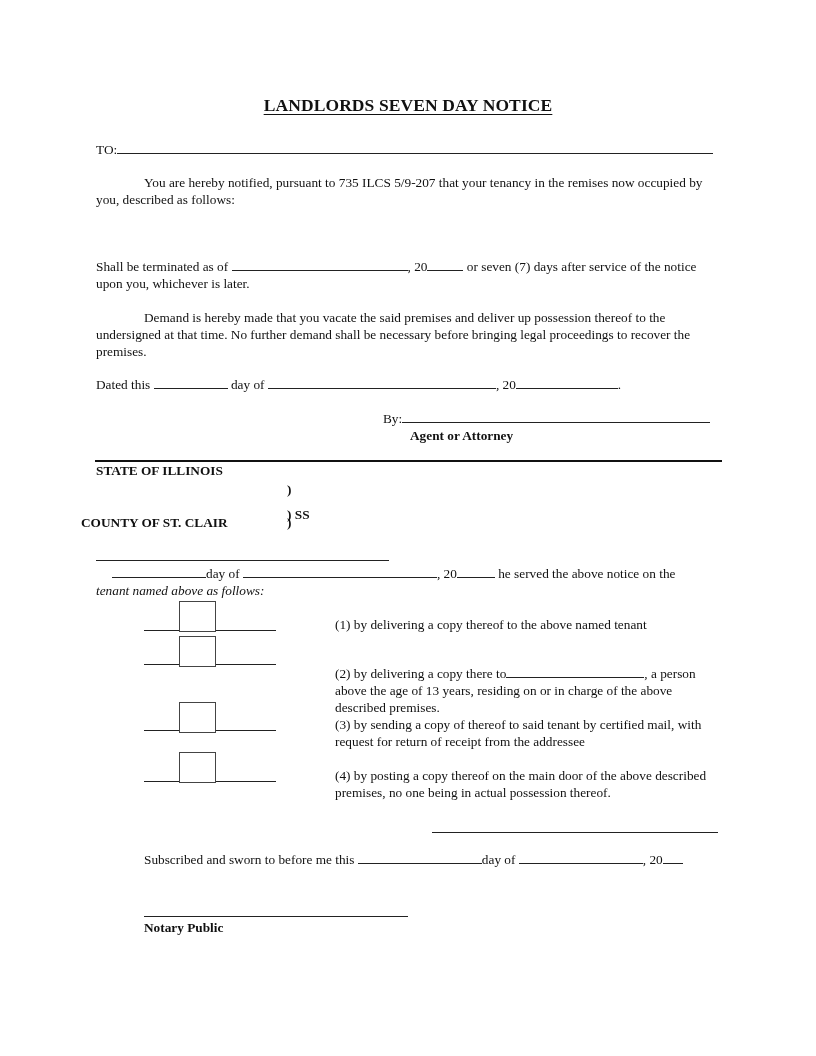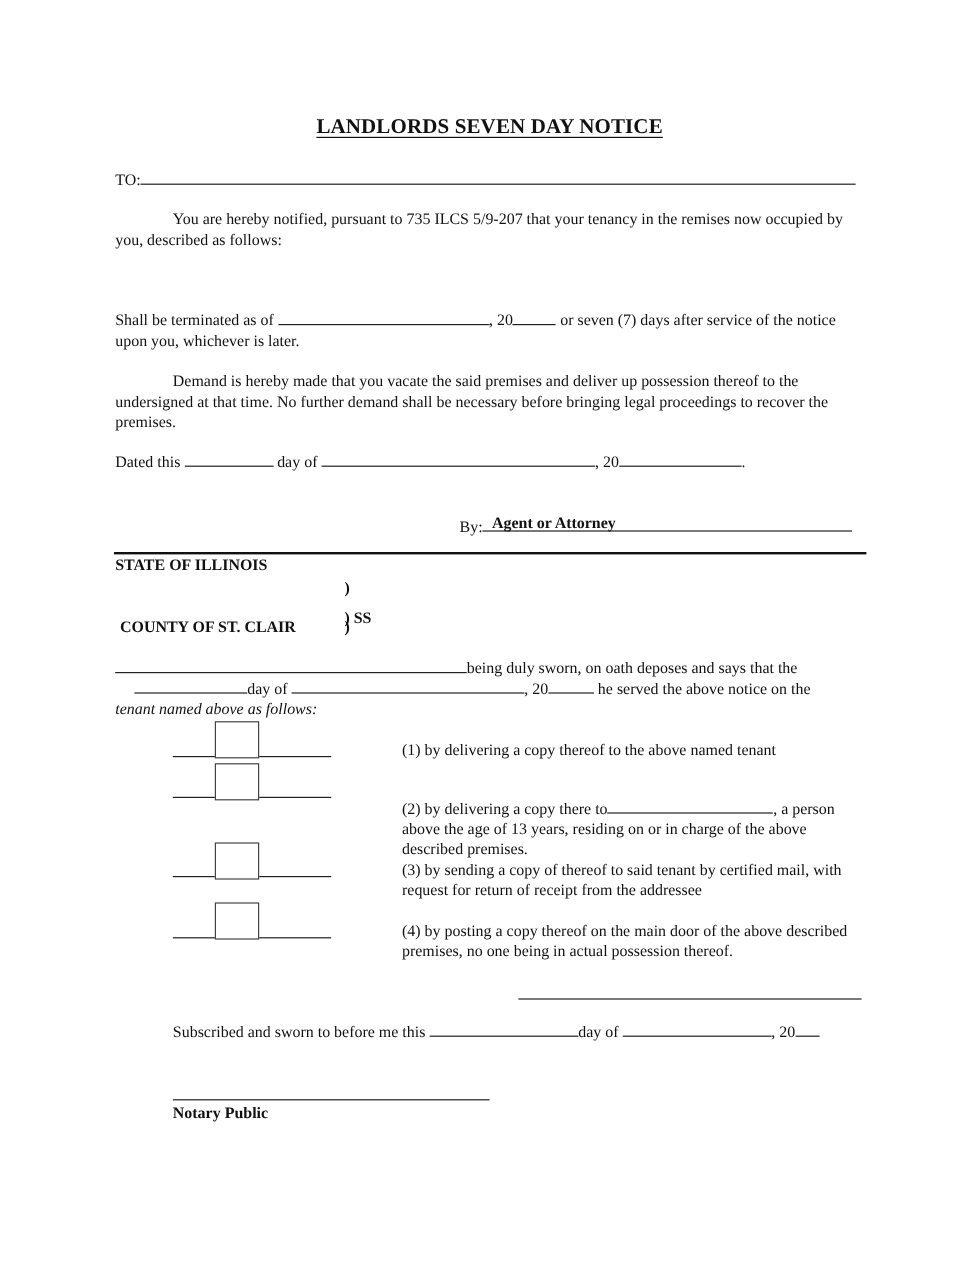--- a/index.html
+++ b/index.html
@@ -94,35 +94,35 @@
 
 <div class="para" style="top:309px; text-indent:48px;">Demand is hereby made that you vacate the said premises and deliver up possession thereof to the undersigned at that time.  No further demand shall be necessary before bringing legal proceedings to recover the premises.</div>
 
 <div class="abs" style="left:96px; top:376px;text-align:center;">
   <span>Dated this</span>
   <span class="blank" style="width:74px;"></span>
   <span>day of</span>
   <span class="blank" style="width:228px;"></span><span>, 20</span><span class="blank" style="width:102px;"></span><span>.</span>
 </div>
 
-<div class="abs" style="left:383px; top:410px;margin-top:20px;">
+<div class="abs" style="left:383px; top:410px;">
   <span>By:</span><span class="blank" style="width:308px;"></span>
 </div>
 <div class="abs bold" style="left:410px; top:427px;">Agent or Attorney</div>
 
 <div class="rule"></div>
 
 <div class="abs bold" style="left:96px; top:462px;text-align:right;">STATE OF ILLINOIS</div>
 <div class="abs bold" style="left:287px; top:481px;">)</div>
 <div class="abs bold" style="left:287px; top:506px;">)  SS</div>
-<div class="abs bold" style="left:100px; top:514px;text-align:right;">COUNTY OF ST. CLAIR</div>
+<div class="abs bold" style="left:81px; top:514px;text-align:right;">COUNTY OF ST. CLAIR</div>
 <div class="abs bold" style="left:287px; top:514px;">)</div>
 
 <div class="abs" style="left:96px; top:548px;">
-  <span class="blank" style="width:293px;"></span><span>being duly sworn, on oath deposes and says that the</span>
+  <span class="blank" style="width:293px;"></span>
 </div>
 <div class="abs" style="left:112px; top:565px;">
   <span class="blank" style="width:94px;"></span><span>day of</span>
   <span class="blank" style="width:194px;"></span><span>, 20</span><span class="blank" style="width:38px;"></span>
   <span>he served the above notice on the</span>
 </div>
 <div class="abs" style="left:96px; top:582px;font-style:italic;">tenant named above as follows:</div>
 
 <div class="cb-line" style="top:630px;"></div>
 <div class="cb-box" style="top:601px;"></div>

